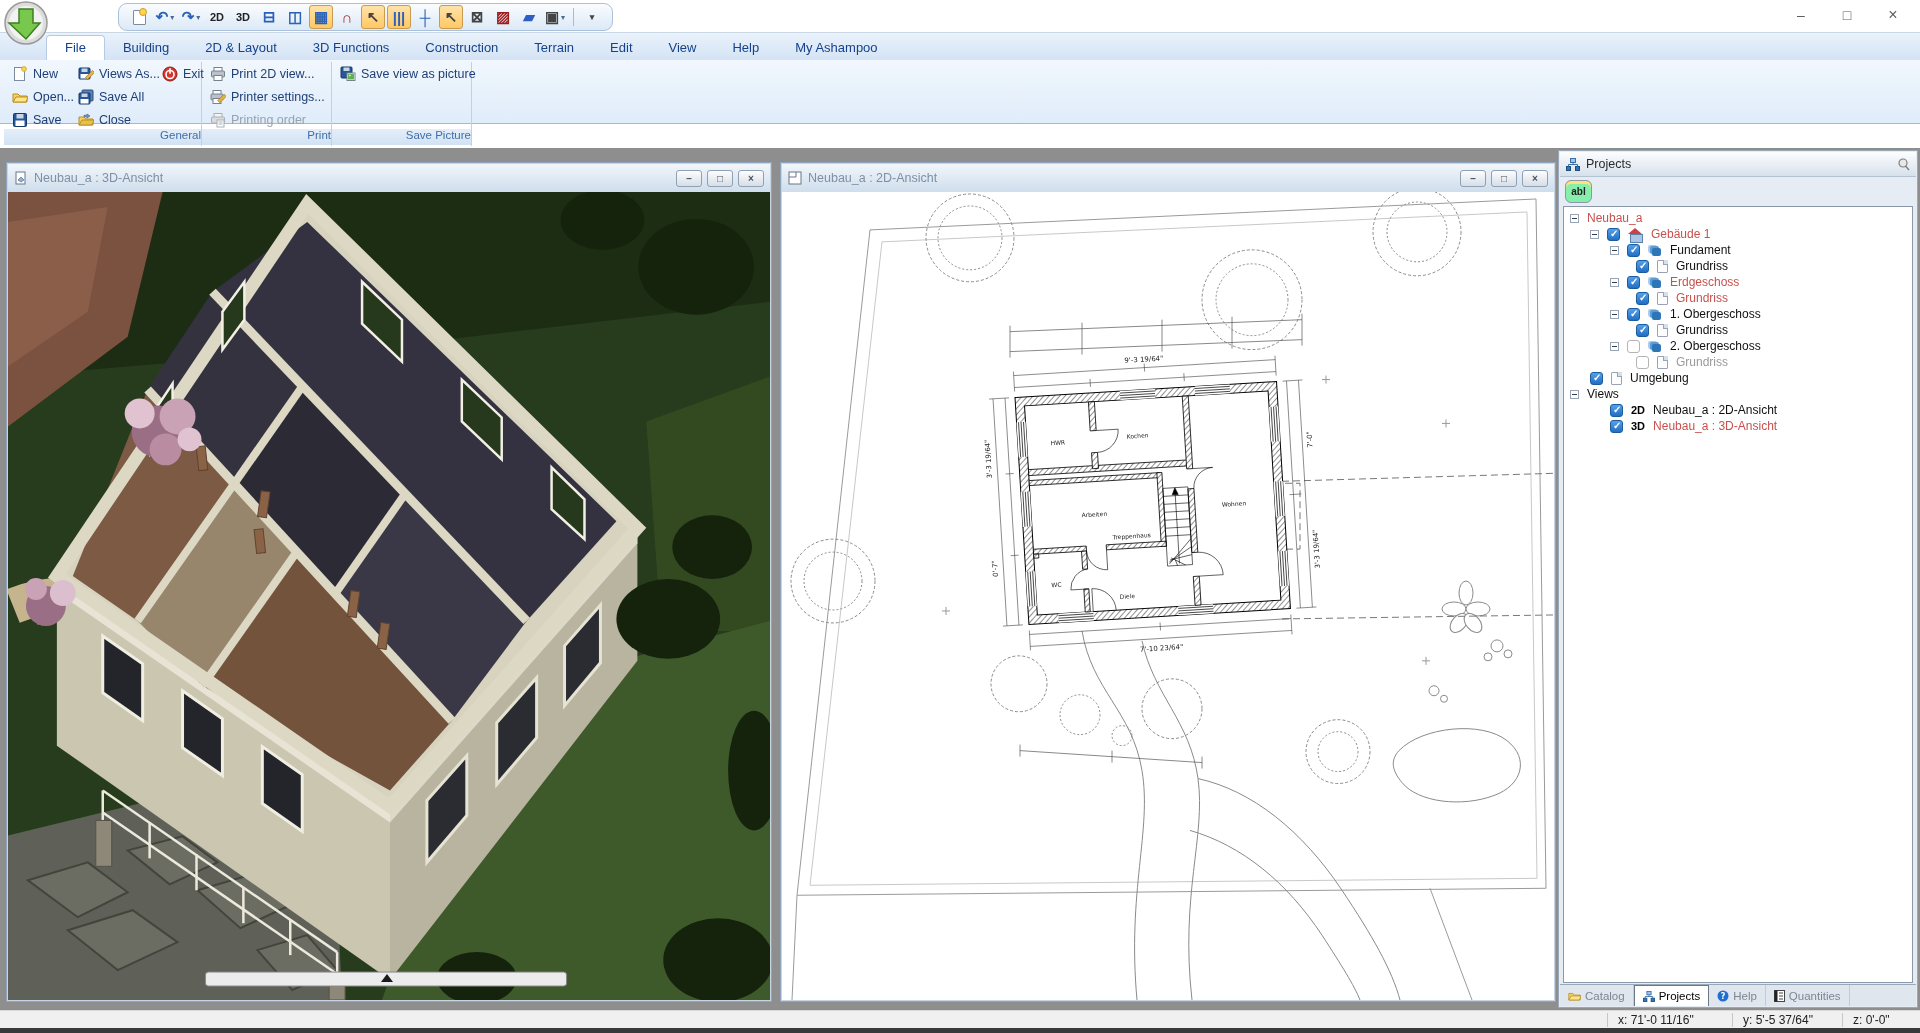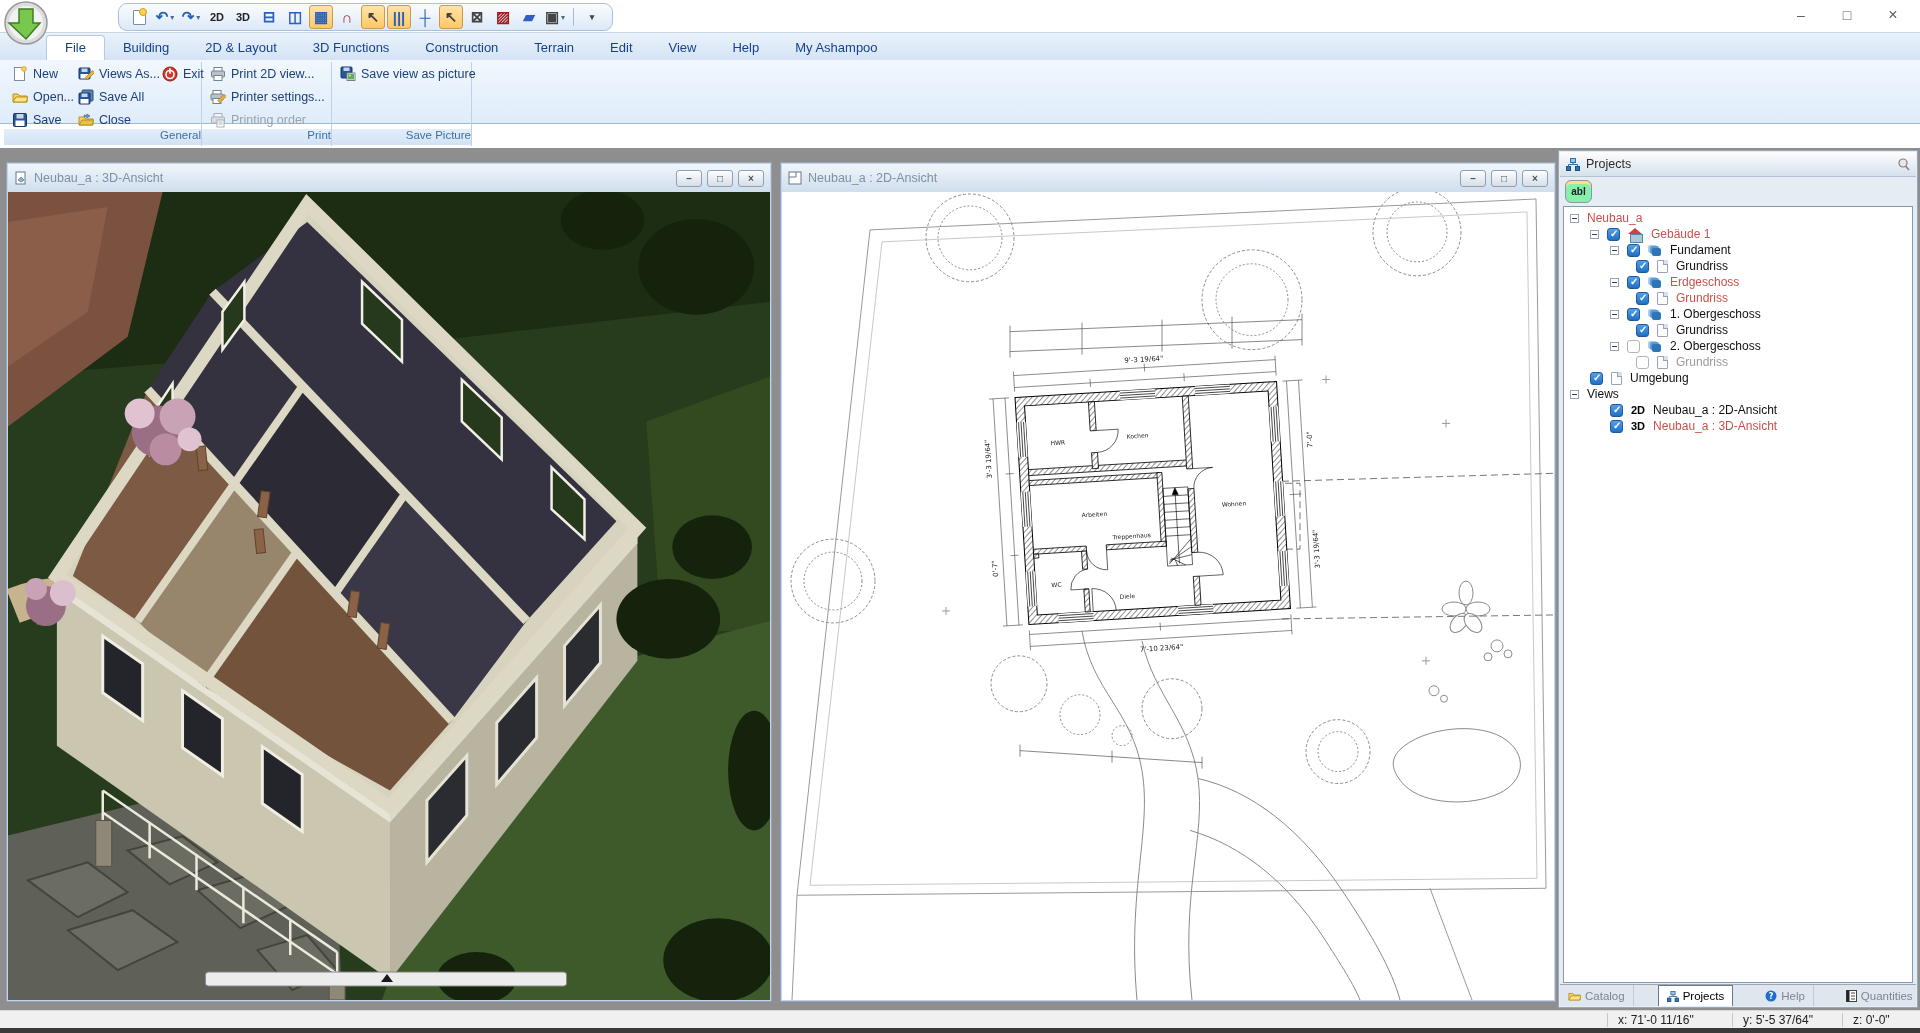--- a/index.html
+++ b/index.html
@@ -71,21 +71,21 @@
   .cb.off { background:#fff; border:1px solid #b4b4b4; }
   .ico-page { width:11px; height:13px; background:#fdfdfd; border:1px solid #98a4b4; border-radius:1px; flex:0 0 auto; position:relative; }
   .ico-page::after { content:""; position:absolute; right:-1px; top:-1px; width:4px; height:4px; background:#d7dee6; border-left:1px solid #98a4b4; border-bottom:1px solid #98a4b4; }
   .ico-house { width:15px; height:13px; position:relative; flex:0 0 auto; }
   .ico-house::before { content:""; position:absolute; left:0; top:0; border-left:7.5px solid transparent; border-right:7.5px solid transparent; border-bottom:6px solid #d04040; }
   .ico-house::after { content:""; position:absolute; left:2px; top:6px; width:11px; height:7px; background:#a9c6e4; border:1px solid #5b82ab; }
   .ico-layer { width:14px; height:12px; position:relative; flex:0 0 auto; }
   .ico-layer::before { content:""; position:absolute; left:0; top:1px; width:9px; height:8px; background:#a9cdee; border-radius:2px; }
   .ico-layer::after { content:""; position:absolute; left:4px; top:4px; width:9px; height:8px; background:#2e75b6; border-radius:2px; box-shadow:-2px -2px 0 #5b9bd5; }
   .vbadge { font-size:11px; font-weight:bold; color:#000; }
-  .pbtabs { position:absolute; left:1px; right:1px; bottom:1px; height:22px; background:#e0e6ed; border-top:1px solid #9aa9ba; display:flex; align-items:stretch; font-size:11.5px;gap:24px; }
+  .pbtabs { position:absolute; left:1px; right:1px; bottom:1px; height:22px; background:#e0e6ed; border-top:1px solid #9aa9ba; display:flex; align-items:stretch; font-size:11.5px; }
   .pbtab { display:flex; align-items:center; gap:4px; padding:0 8px; color:#7c8692; border-right:1px solid #c2ccd6; }
   .pbtab.active { background:#fff; color:#000; border:1px solid #6d7987; border-bottom:none; }
 
   
   .statusbar { position:absolute; left:0; top:1010px; width:1920px; height:18px; background:#f0f0f0; border-top:1px solid #d8d8d8; display:flex; justify-content:flex-end; align-items:center; font-size:12px; color:#222; }
   .scell { padding:0 10px; border-left:1px solid #c6c6c6; height:14px; display:flex; align-items:center; }
   .scell.x { width:125px; } .scell.y { width:110px; } .scell.z { width:78px; }
   .bottomedge { position:absolute; left:0; top:1028px; width:1920px; height:5px; background:#3a3a3a; }
 
   text { font-family:"DejaVu Sans",sans-serif; }

